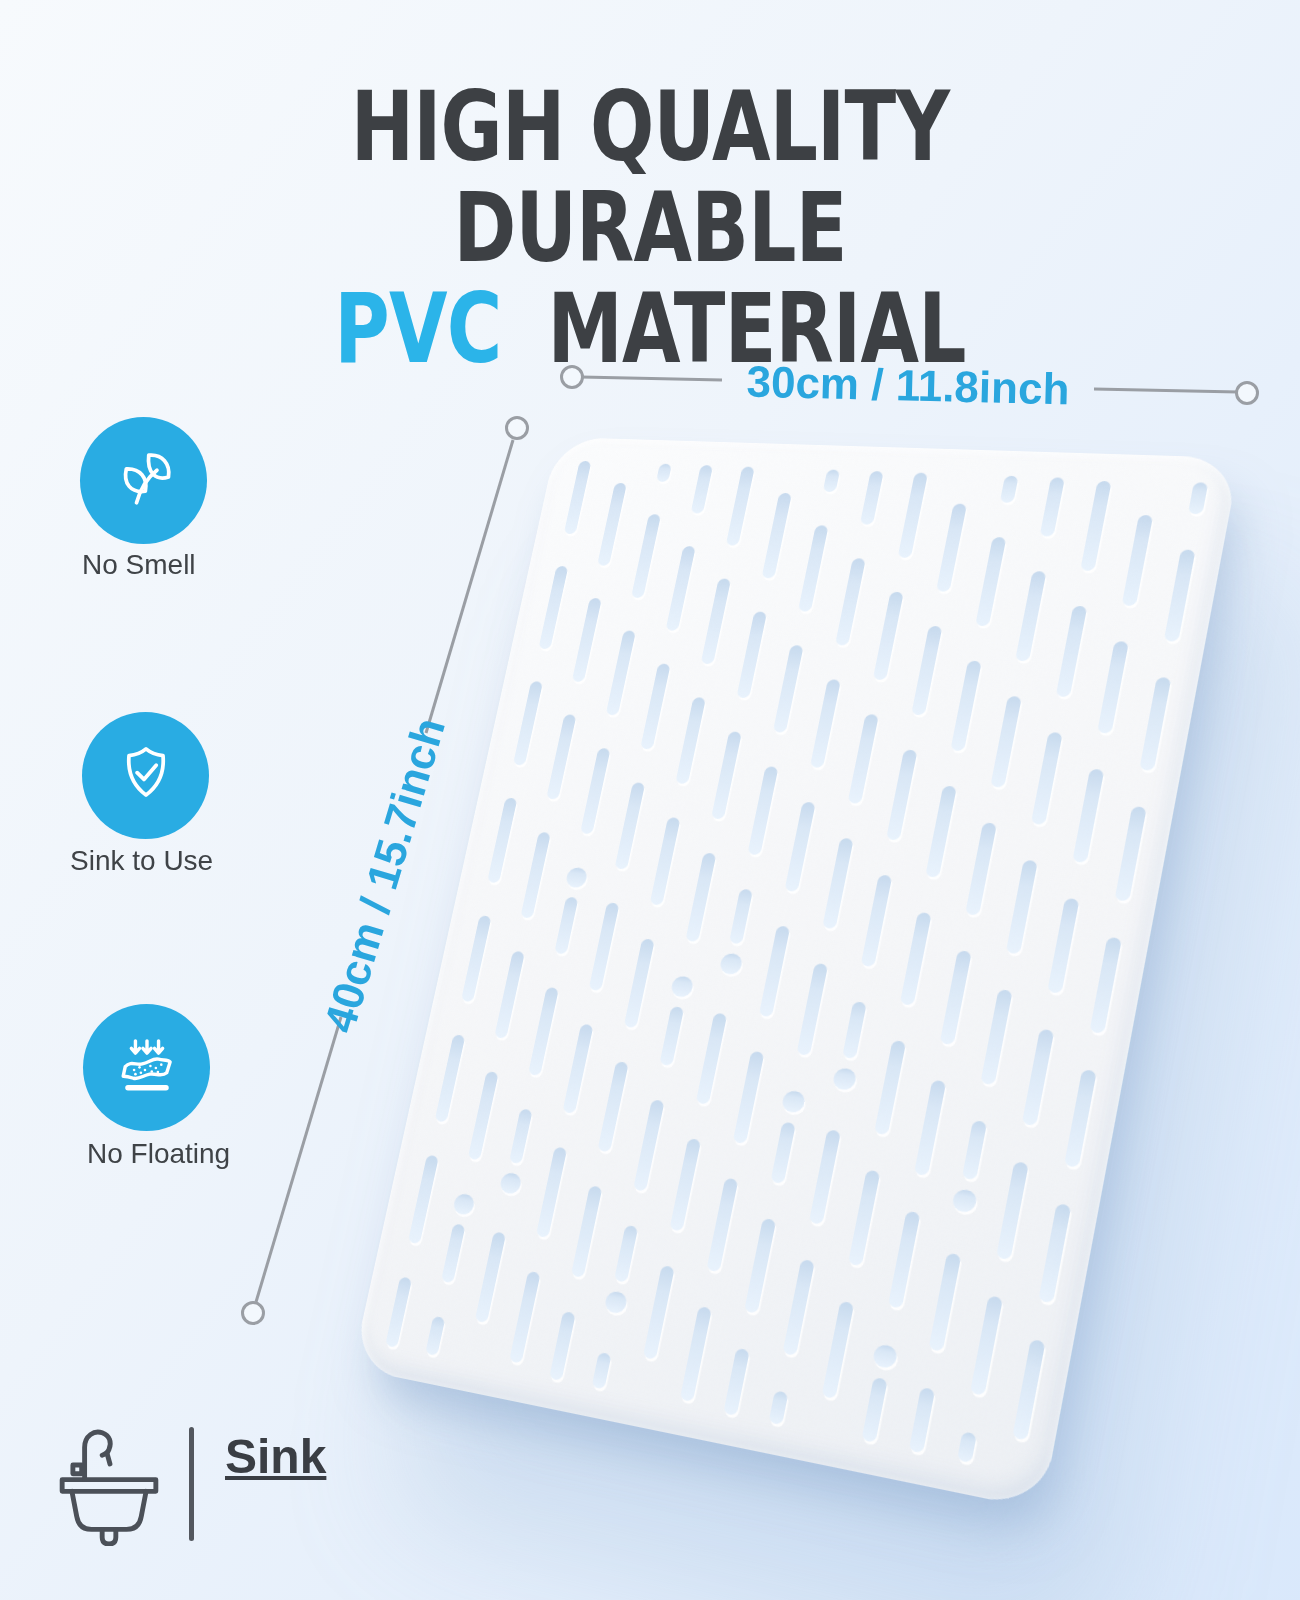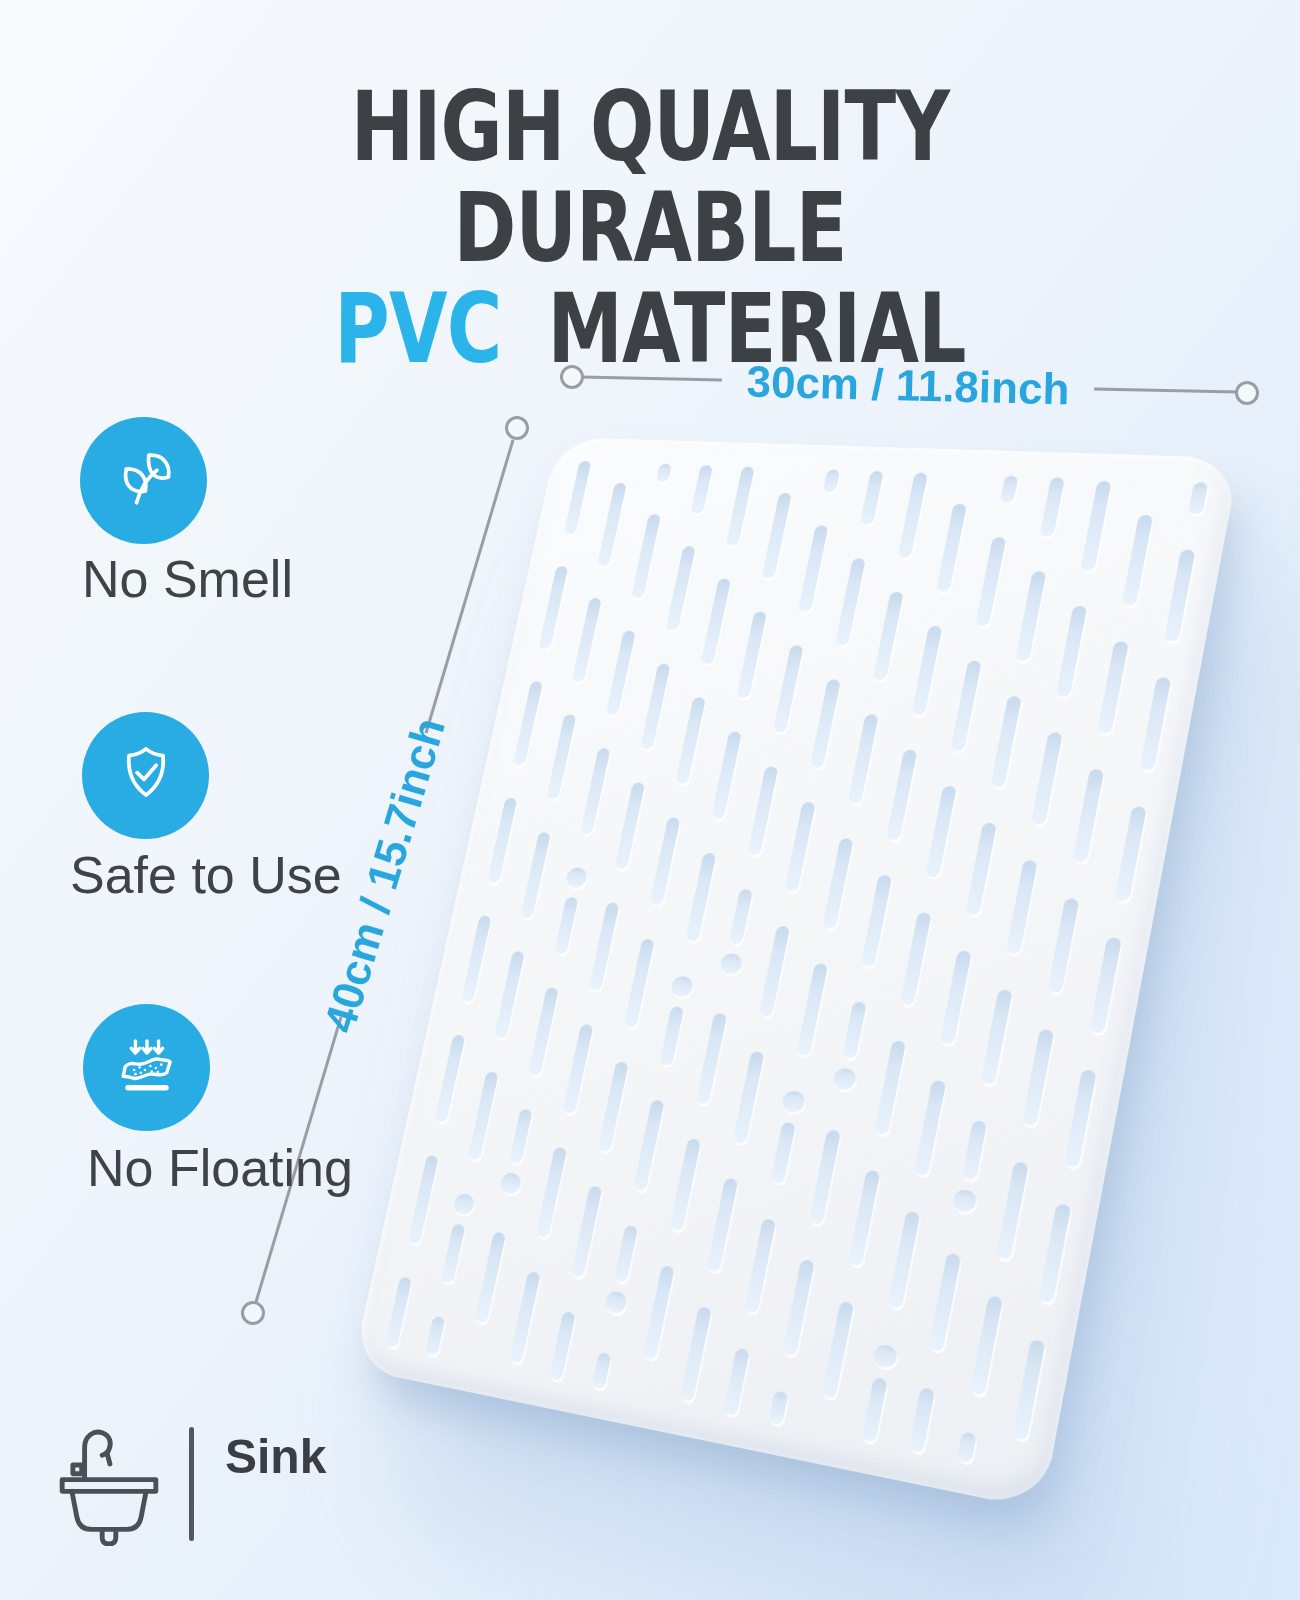--- a/index.html
+++ b/index.html
@@ -24,21 +24,21 @@
   
   .f-circle{
     position:absolute; width:127px; height:127px; border-radius:50%;
     background:var(--accent-blue,#29ace3);
     display:flex; align-items:center; justify-content:center;
   }
   #fc1{left:80px; top:417px;}
   #fc2{left:82px; top:712px;}
   #fc3{left:83px; top:1004px;}
   .f-label{
-    position:absolute; font-size:52px; color:#3f4347; white-space:nowrap;
+    position:absolute; font-size:28px; color:#3f4347; white-space:nowrap;
   }
   #fl1{left:82px; top:549px;}
   #fl2{left:70px; top:845px;}
   #fl3{left:64px; top:1138px;margin-left:23px;}
 
   
   .mat{
     position:absolute; left:0; top:0; width:683px; height:1013px;
     border-radius:52px; overflow:hidden;
     background:linear-gradient(155deg,#fbfcfd 0%,#f5f6f8 55%,#edf0f4 100%);
@@ -62,21 +62,21 @@
   }
 
   
   .sink-icon{position:absolute; left:55px; top:1424px;}
   .footer-divider{
     position:absolute; left:189px; top:1427px; width:5px; height:114px;
     background:#53575e; border-radius:3px;
   }
   .product-name{
     position:absolute; left:225px; top:1429px;
-    font-size:48px; font-weight:bold; color:#3a3e44; line-height:56px;
+    font-size:48px; font-weight:bold; color:#3a3e44; line-height:56px;text-decoration:underline;
   }
 </style>
 </head>
 <body>
 
 <div class="canvas" style="--accent-blue: #29ace3; --pvc-blue: #2bb4e9; --dimension-blue: #2aa6de; --title-dark: #3d4044; --line-gray: #9a9ea4; --mat-base: #f6f7f9; --slot-fill: #dcebfb;">
 
   <header class="title">
     <div class="title-line1">HIGH QUALITY DURABLE</div>
     <div class="title-line2">
@@ -399,21 +399,21 @@
   <div class="f-circle" id="fc2">
     <span>
       <svg viewBox="0 0 100 100" width="68" height="68">
         <g fill="none" stroke="#ffffff" stroke-width="5.5" stroke-linecap="round" stroke-linejoin="round">
           <path d="M50,13 C57,19 66,22 75,23 C77,45 70,66 50,81 C30,66 23,45 25,23 C34,22 43,19 50,13 Z"></path>
           <path d="M37,48 L47,58 L65,37"></path>
         </g>
       </svg>
     </span>
   </div>
-  <div class="f-label" id="fl2">Safe to Use</div>
+  <div class="f-label" id="fl2">Sink to Use</div>
 
   <div class="f-circle" id="fc3">
     <span>
       <svg viewBox="0 0 100 100" width="68" height="68">
         <g fill="none" stroke="#ffffff" stroke-width="5" stroke-linecap="round" stroke-linejoin="round">
           <path d="M33,13 V29 M27,24 L33,31 L39,24"></path>
           <path d="M50,13 V29 M44,24 L50,31 L56,24"></path>
           <path d="M67,13 V29 M61,24 L67,31 L73,24"></path>
           <path d="M18,51 C26,42 34,49 43,47 C53,45 59,38 67,40 C74,42 80,40 84,44 L79,60 C71,67 63,60 54,62 C44,64 38,70 30,68 C24,66 20,65 15,65 Z"></path>
           <path d="M22,82 H78" stroke-width="8"></path>

